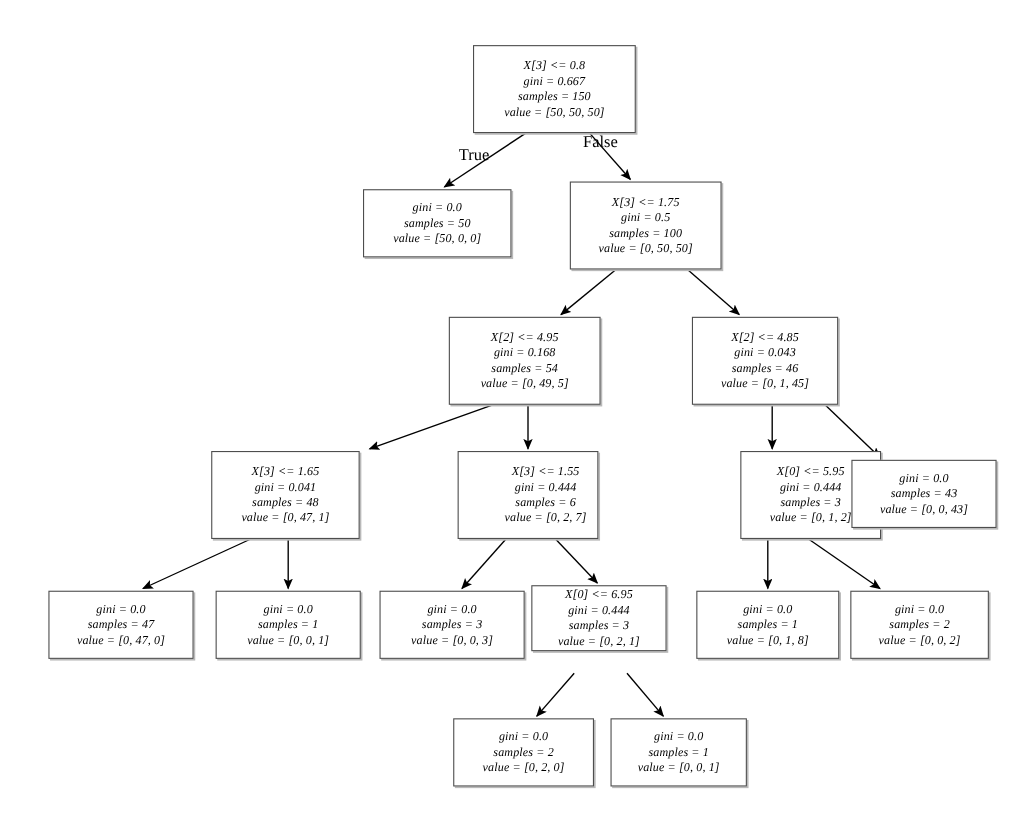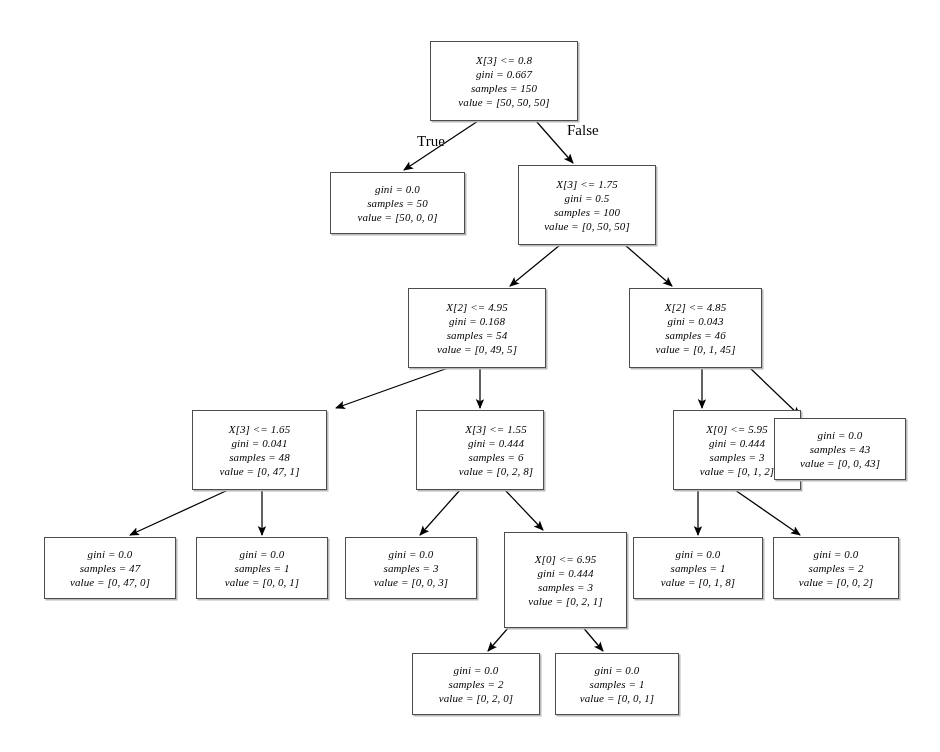--- a/index.html
+++ b/index.html
@@ -121,21 +121,21 @@
       <div class="node" style="left: 192px; top: 410px; width: 135px; height: 80px;">
         <span class="line">X[3] &lt;= 1.65</span>
         <span class="line">gini = 0.041</span>
         <span class="line">samples = 48</span>
         <span class="line">value = [0, 47, 1]</span>
       </div>
       <div class="node" style="left: 416px; top: 410px; width: 128px; height: 80px; padding-left: 32px;">
         <span class="line">X[3] &lt;= 1.55</span>
         <span class="line">gini = 0.444</span>
         <span class="line">samples = 6</span>
-        <span class="line">value = [0, 2, 8]</span>
+        <span class="line">value = [0, 2, 7]</span>
       </div>
       <div class="node" style="left: 638px; top: 410px; width: 128px; height: 80px; margin-left: 35px;">
         <span class="line">X[0] &lt;= 5.95</span>
         <span class="line">gini = 0.444</span>
         <span class="line">samples = 3</span>
         <span class="line">value = [0, 1, 2]</span>
       </div>
       <div class="node" style="left: 774px; top: 418px; width: 132px; height: 62px;">
         <span class="line">gini = 0.0</span>
         <span class="line">samples = 43</span>
@@ -149,21 +149,21 @@
       <div class="node" style="left: 196px; top: 537px; width: 132px; height: 62px;">
         <span class="line">gini = 0.0</span>
         <span class="line">samples = 1</span>
         <span class="line">value = [0, 0, 1]</span>
       </div>
       <div class="node" style="left: 345px; top: 537px; width: 132px; height: 62px;">
         <span class="line">gini = 0.0</span>
         <span class="line">samples = 3</span>
         <span class="line">value = [0, 0, 3]</span>
       </div>
-      <div class="node" style="left: 504px; top: 532px; width: 123px; height: 96px;">
+      <div class="node" style="left: 483px; top: 532px; width: 123px; height: 60px;">
         <span class="line">X[0] &lt;= 6.95</span>
         <span class="line">gini = 0.444</span>
         <span class="line">samples = 3</span>
         <span class="line">value = [0, 2, 1]</span>
       </div>
       <div class="node" style="left: 633px; top: 537px; width: 130px; height: 62px;">
         <span class="line">gini = 0.0</span>
         <span class="line">samples = 1</span>
         <span class="line">value = [0, 1, 8]</span>
       </div>
@@ -178,16 +178,16 @@
         <span class="line">value = [0, 2, 0]</span>
       </div>
       <div class="node" style="left: 555px; top: 653px; width: 124px; height: 62px;">
         <span class="line">gini = 0.0</span>
         <span class="line">samples = 1</span>
         <span class="line">value = [0, 0, 1]</span>
       </div>
     </div>
   <div id="label-layer">
       <div class="edge-label" style="left: 417px; top: 133px;">True</div>
-      <div class="edge-label" style="left: 567px; top: 122px;">False</div>
+      <div class="edge-label" style="left: 530px; top: 122px;">False</div>
     </div>
 
 </div>
 
 </body></html>

